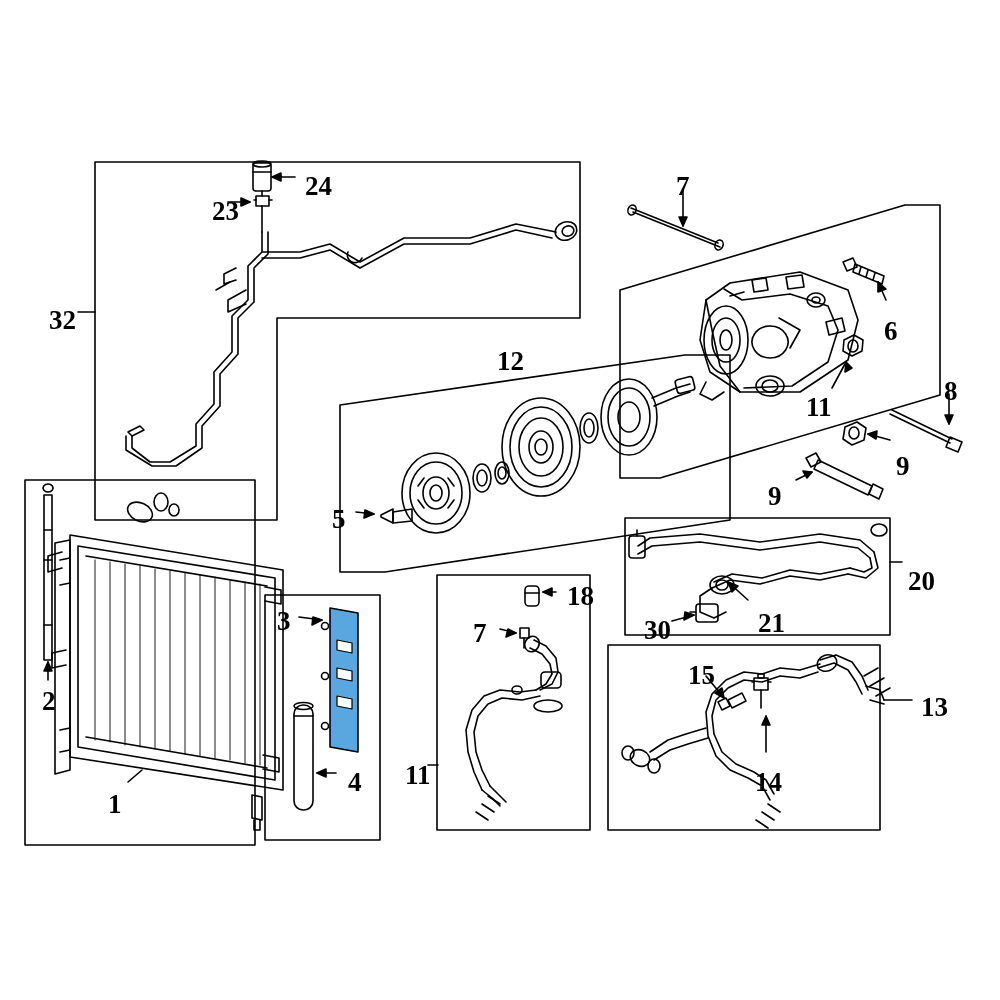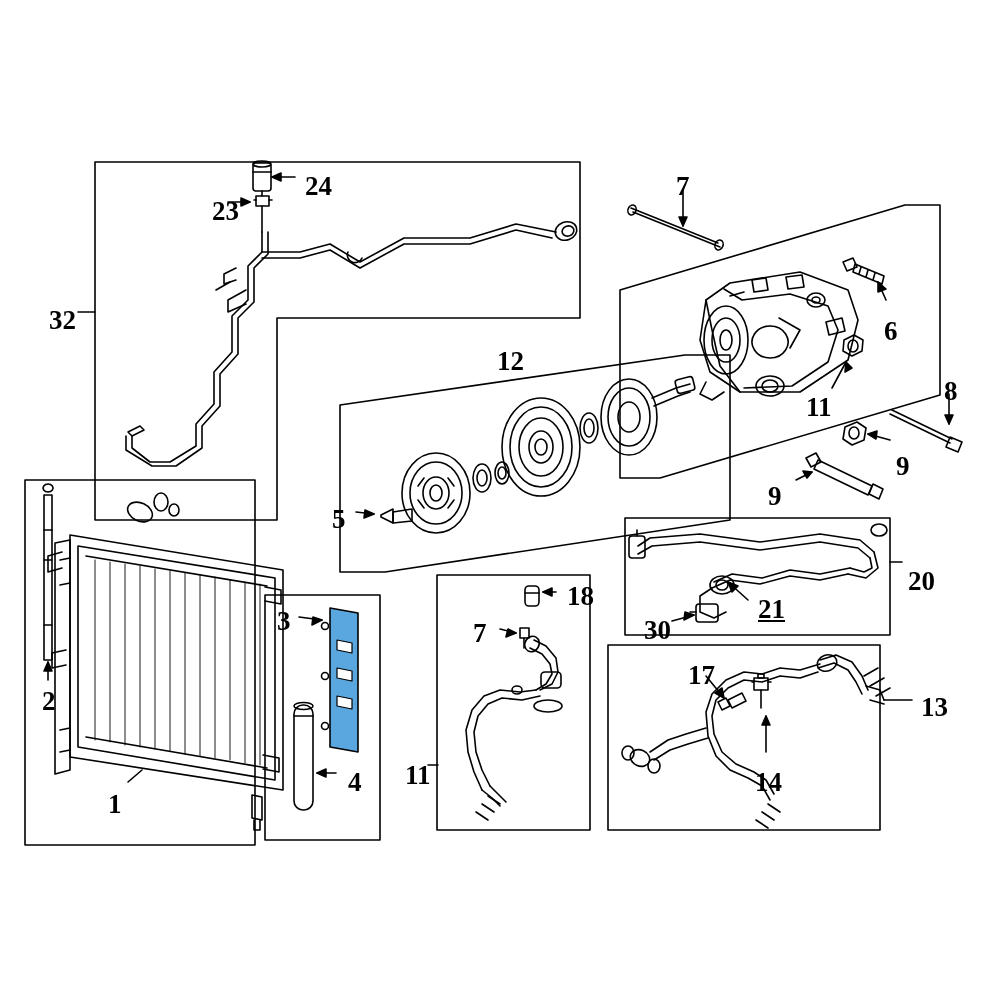--- a/index.html
+++ b/index.html
@@ -384,24 +384,24 @@
   <div class="callout" style="left:332px; top:506px;">5</div>
   <div class="callout" style="left:884px; top:318px;">6</div>
   <div class="callout" style="left:676px; top:173px;">7</div>
   <div class="callout" style="left:944px; top:378px;">8</div>
   <div class="callout" style="left:896px; top:453px;">9</div>
   <div class="callout" style="left:768px; top:483px;">9</div>
   <div class="callout" style="left:806px; top:394px;text-align:right;">11</div>
   <div class="callout" style="left:497px; top:348px;">12</div>
   <div class="callout" style="left:921px; top:694px;text-align:right;">13</div>
   <div class="callout" style="left:755px; top:769px;">14</div>
-  <div class="callout" style="left:688px; top:662px;">17</div>
+  <div class="callout" style="left:688px; top:662px;">15</div>
   <div class="callout" style="left:405px; top:762px;">11</div>
   <div class="callout" style="left:473px; top:620px;">7</div>
   <div class="callout" style="left:567px; top:583px;">18</div>
   <div class="callout" style="left:908px; top:568px;">20</div>
   <div class="callout" style="left:644px; top:617px;">30</div>
-  <div class="callout" style="left:758px; top:596px;text-decoration:underline;">21</div>
+  <div class="callout" style="left:758px; top:610px;">21</div>
   <div class="callout" style="left:49px;  top:307px;">32</div>
   <div class="callout" style="left:196px; top:198px;margin-left:16px;">23</div>
   <div class="callout" style="left:305px; top:173px;">24</div>
 
 </div>
 
 </body></html>

